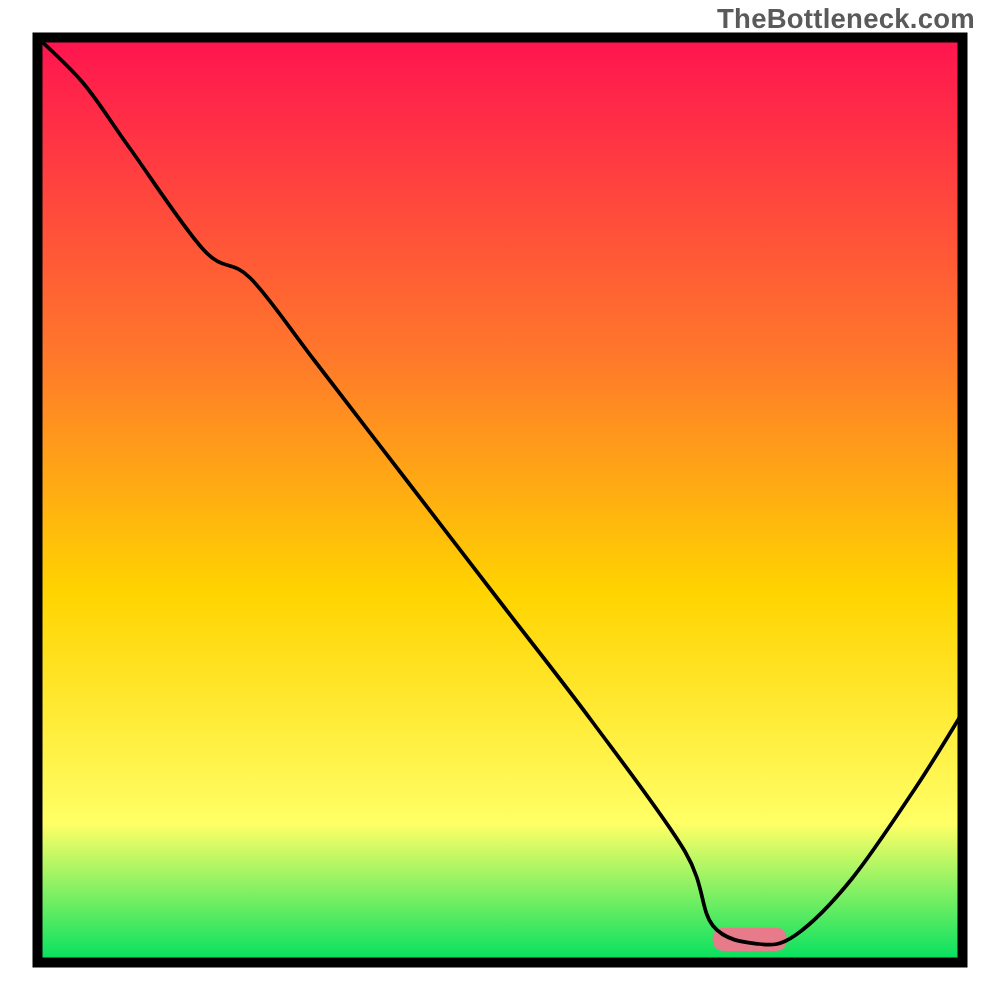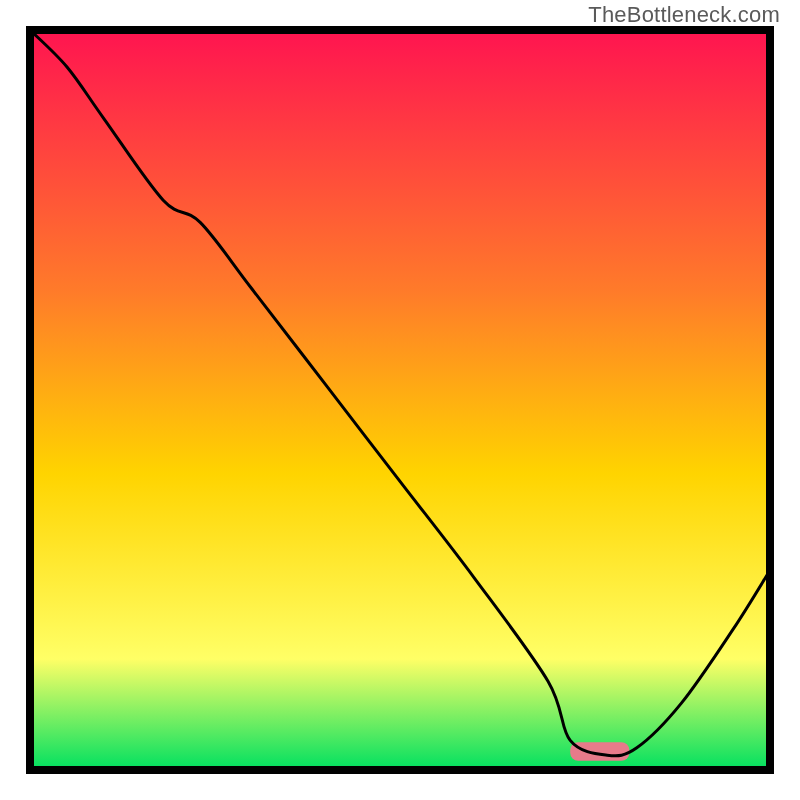--- a/index.html
+++ b/index.html
@@ -18,20 +18,21 @@
     display: block;
   }
   .watermark {
     position: absolute;
     top: 2px;
     right: 20px;
     font-family: Arial, Helvetica, sans-serif;
     font-size: 22px;
     color: #5a5a5a;
     letter-spacing: 0.2px;
+    font-weight: bold;
   }
 </style>
 </head>
 <body>
 <div class="wrapper">
 
 <svg id="chart-svg" width="800" height="800" viewBox="0 0 800 800">
   <defs>
     <linearGradient id="bg-grad" x1="0" y1="0" x2="0" y2="1">
       <stop id="g-top" offset="0%" stop-color="#ff1450"></stop>

